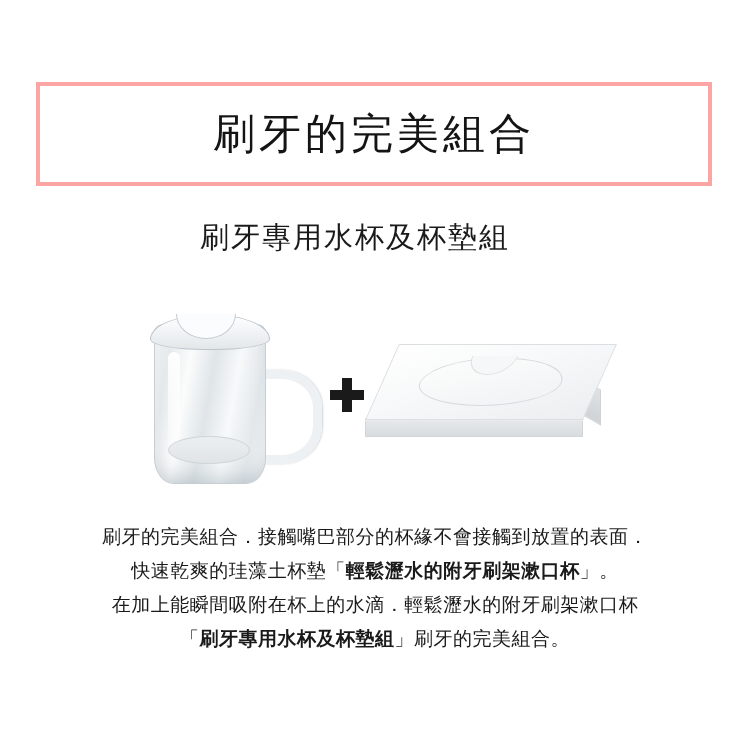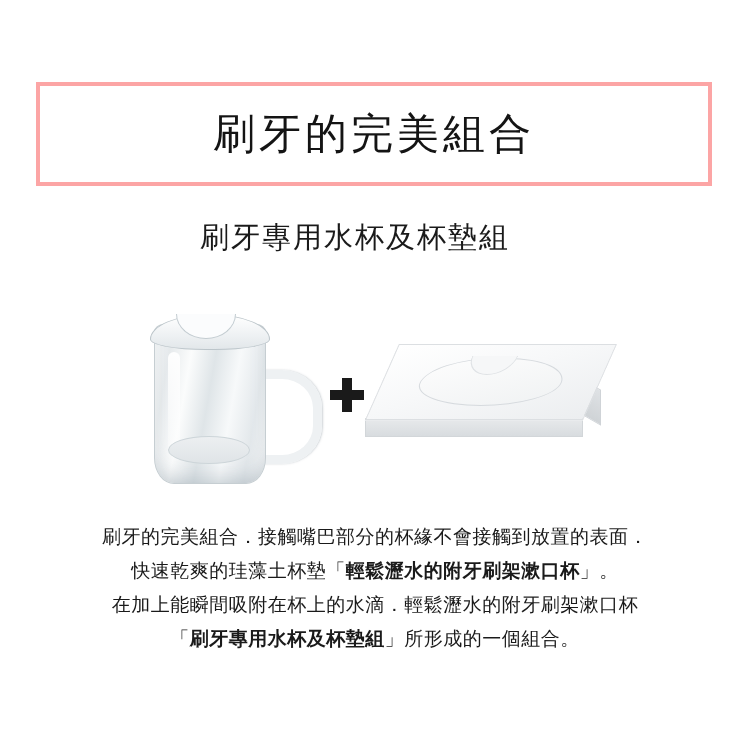--- a/index.html
+++ b/index.html
@@ -269,16 +269,16 @@
       <div class="coaster-groove"></div>
       <div class="coaster-groove-notch"></div>
     </div>
 
   </div>
 
   <div class="body-text">
     <span class="line">刷牙的完美組合．接觸嘴巴部分的杯緣不會接觸到放置的表面．</span>
     <span class="line"><span>快速乾爽的珪藻土杯墊「</span><span class="em">輕鬆瀝水的附牙刷架漱口杯</span><span>」。</span></span>
     <span class="line">在加上能瞬間吸附在杯上的水滴．輕鬆瀝水的附牙刷架漱口杯</span>
-    <span class="line"><span>「</span><span class="em">刷牙專用水杯及杯墊組</span><span>」所形成的一個組合。</span></span>
+    <span class="line"><span>「</span><span class="em">刷牙專用水杯及杯墊組</span><span>」刷牙的完美組合。</span></span>
   </div>
 
 </div>
 
 </body></html>

